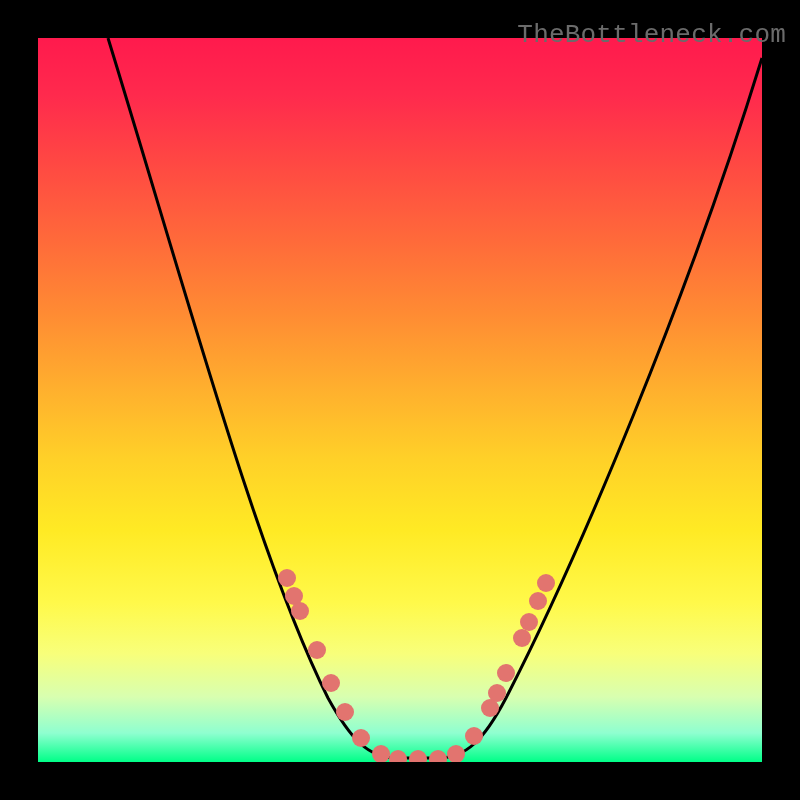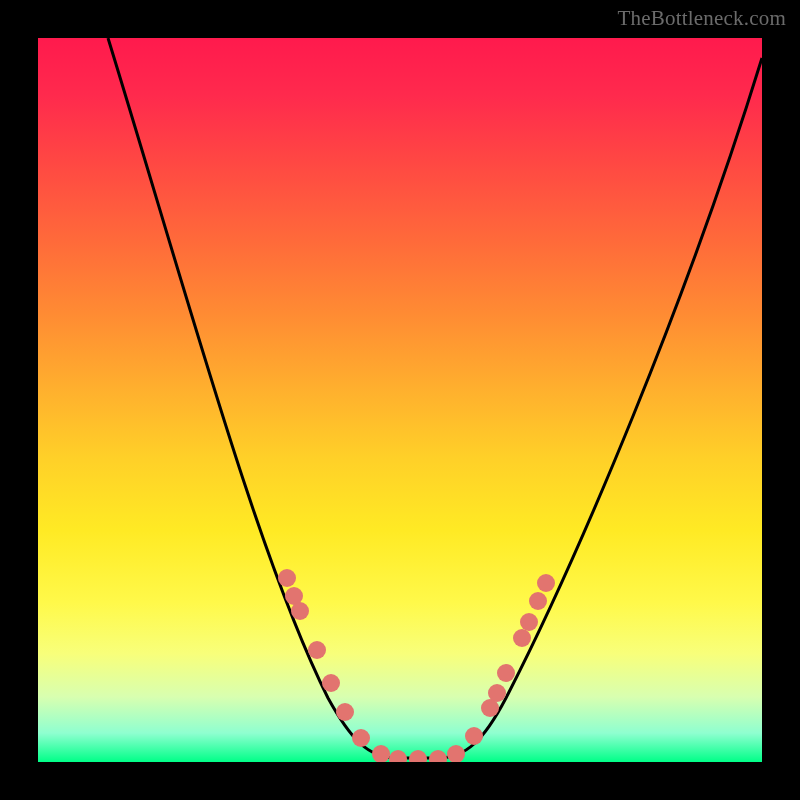--- a/index.html
+++ b/index.html
@@ -35,24 +35,24 @@
       #ffea24 68%,
       #fff94a 78%,
       #f8ff7a 85%,
       #d8ffb0 91%,
       #8fffd0 96%,
       #00ff88 100%
     );
   }
   .watermark {
     position: absolute;
-    top: 6px;
+    top: 20px;
     right: 14px;
-    font-family: Liberation Serif, serif;
-    font-size: 21px;
+    font-family: Liberation Mono, monospace;
+    font-size: 26px;
     color: #6b6b6b;
     letter-spacing: 0.2px;
     user-select: none;
   }
   svg {
     position: absolute;
     left: 0;
     top: 0;
   }
 </style>

